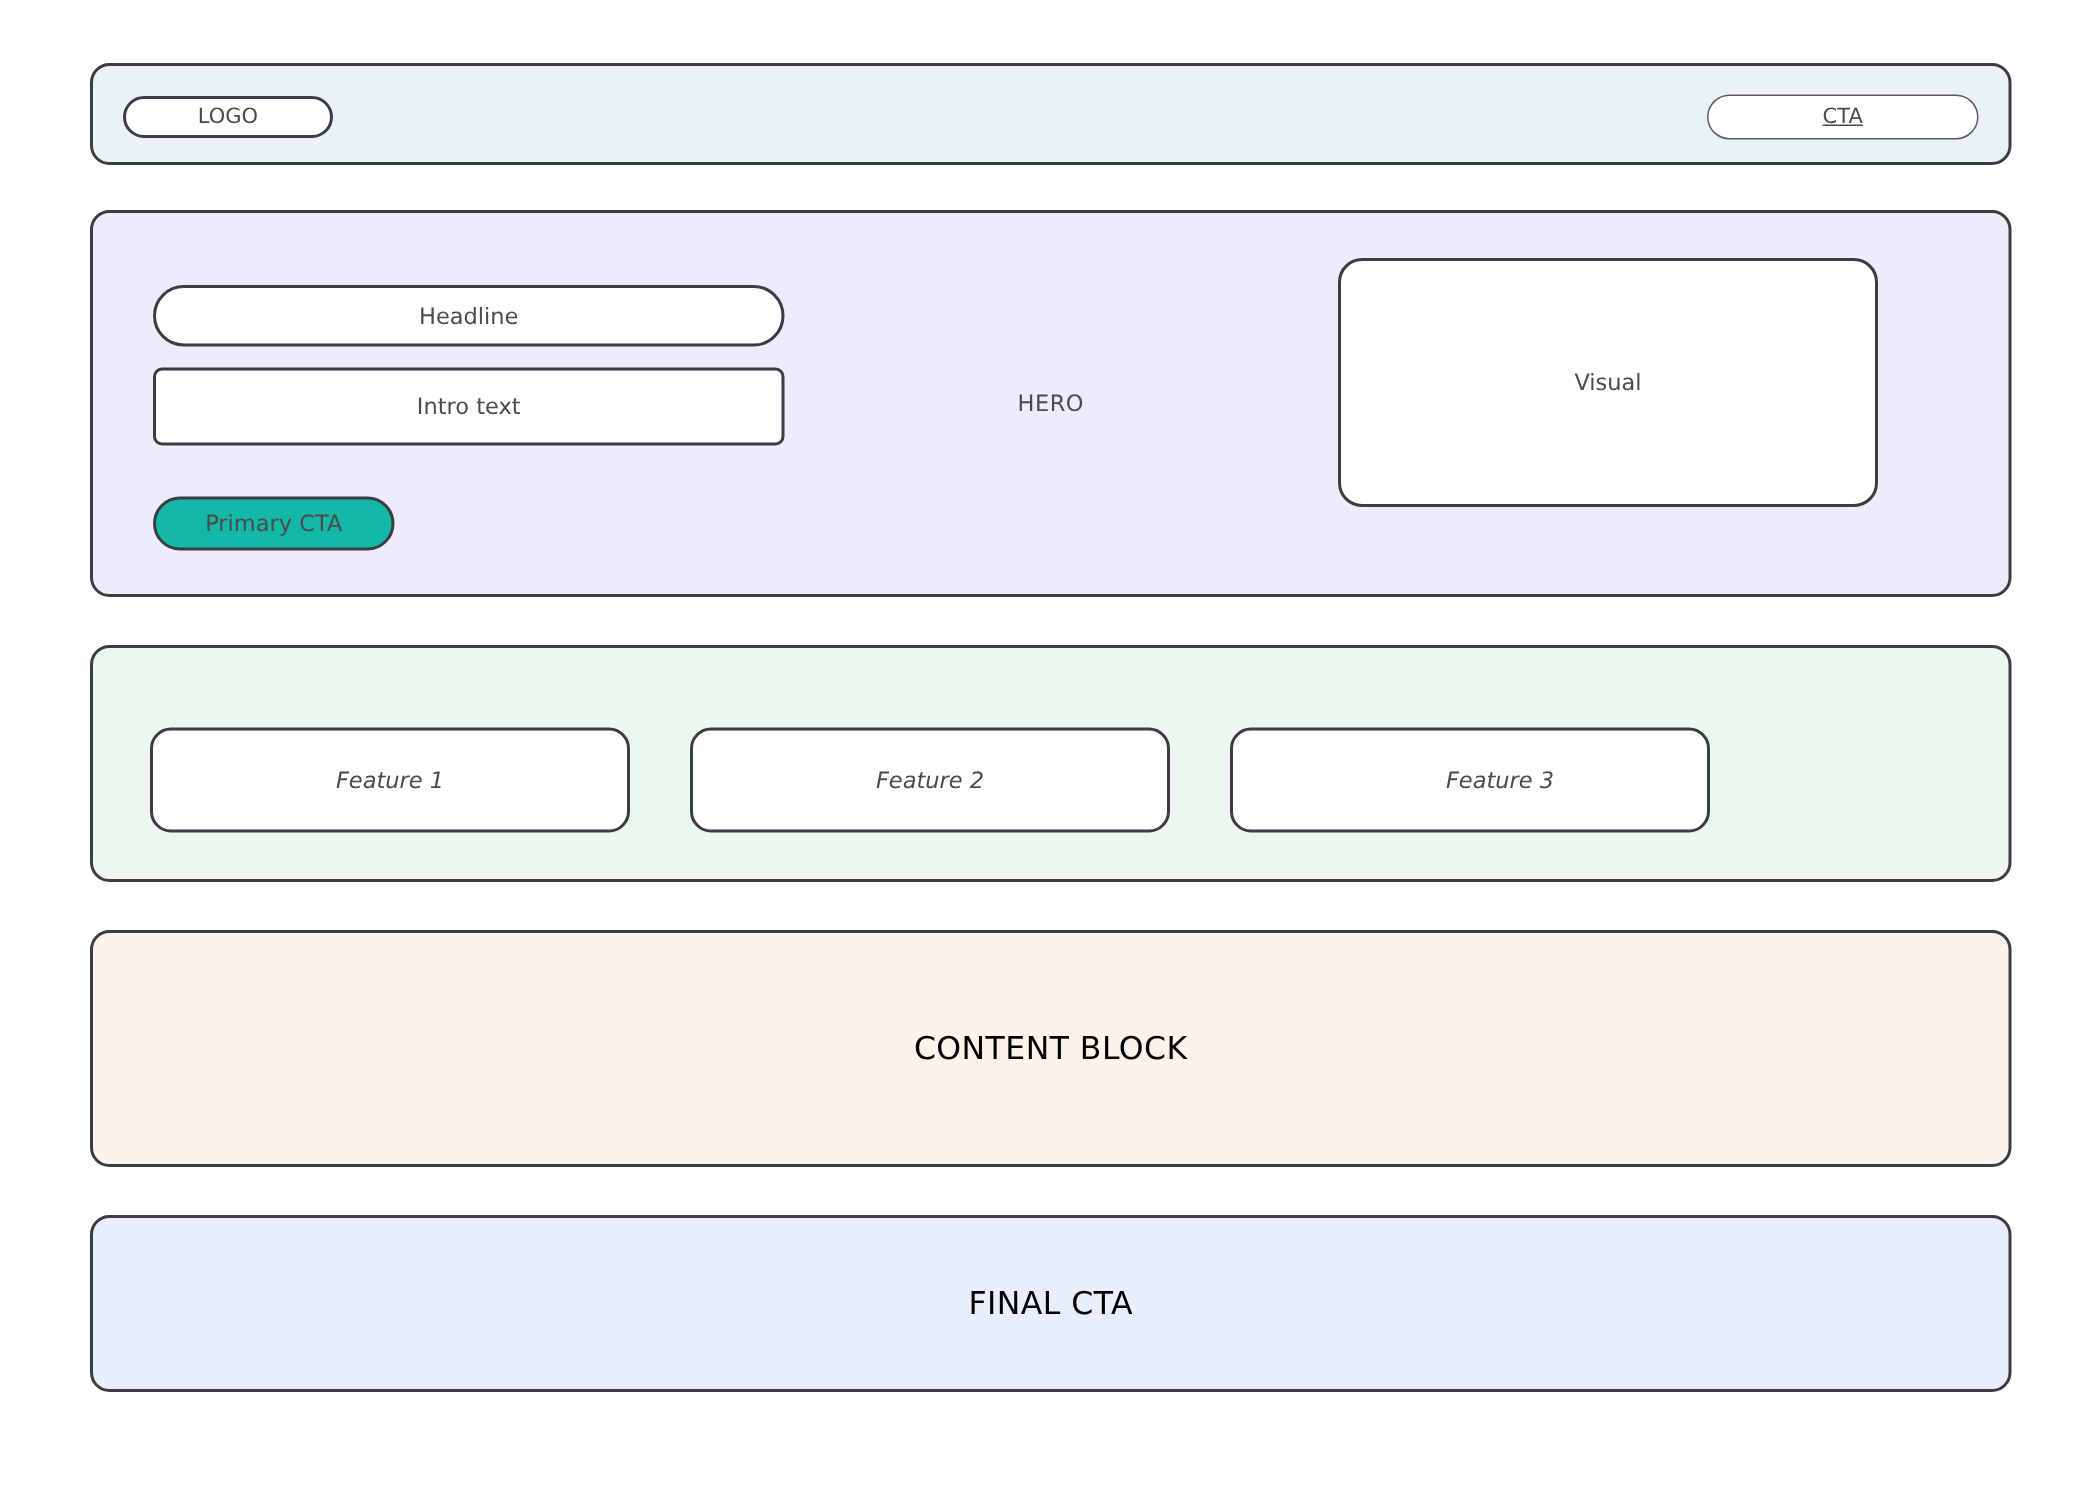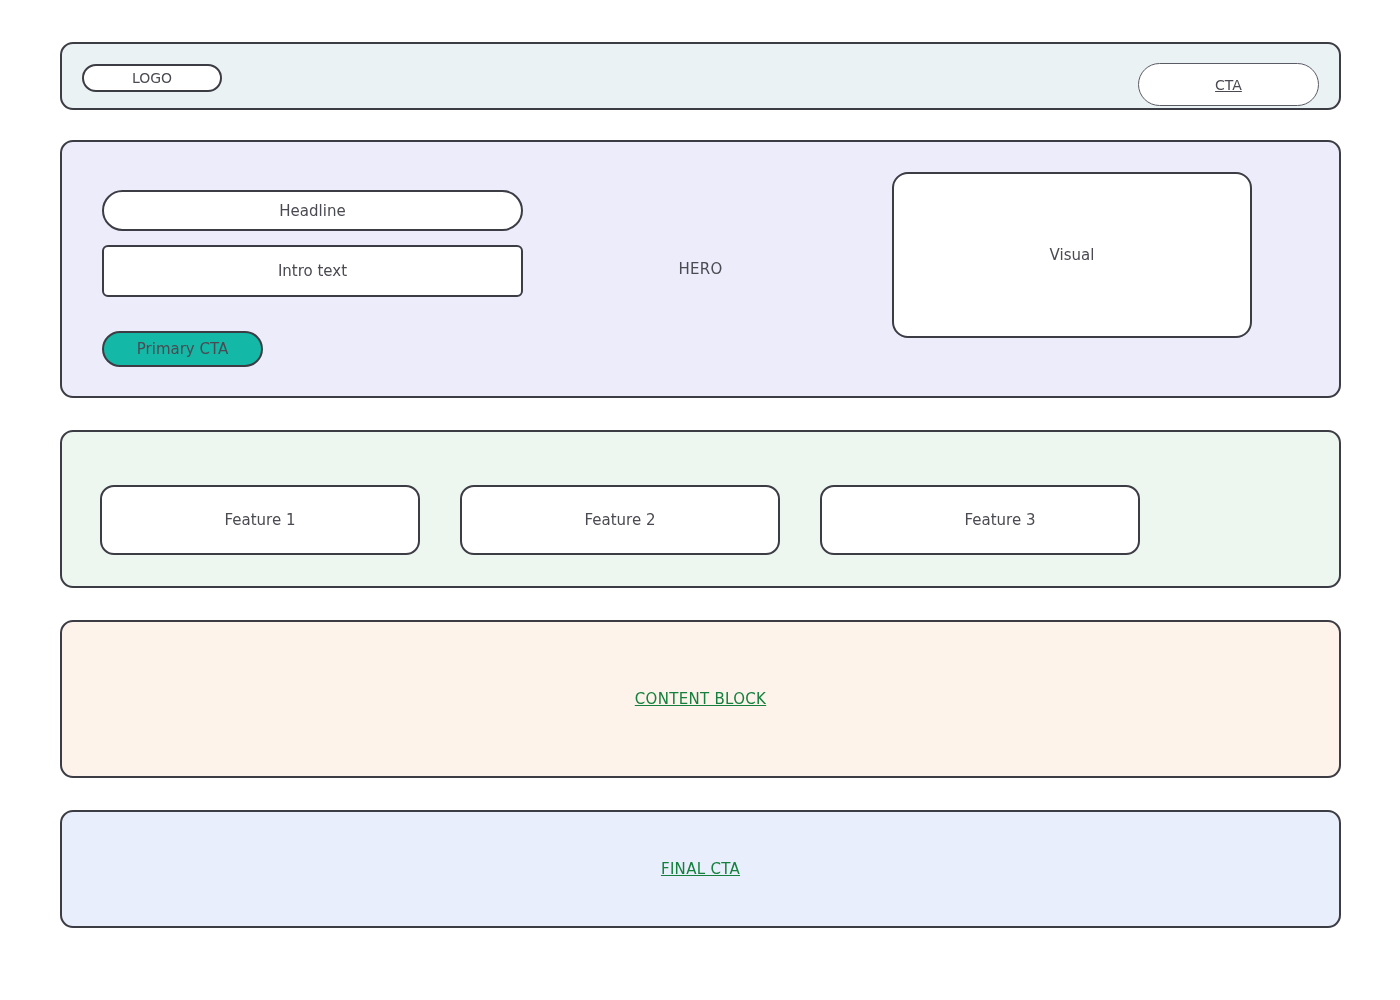--- a/index.html
+++ b/index.html
@@ -65,21 +65,21 @@
     top: 20px;
     width: 140px;
     height: 28px;
     border: 2px solid #3c3c44;
     justify-content: center;
   }
   #header-cta-pill {
     right: 20px;
     top: 19px;
     width: 181px;
-    height: 43px;
+    height: 30px;
     border: 1.6px solid #5b5b66;
     text-decoration: underline;
   }
 
   
   #hero-section {
     left: 60px;
     top: 140px;
     width: 1281px;
     height: 258px;
@@ -131,20 +131,21 @@
     margin-left: 12px;
   }
 
   
   #features-section {
     left: 60px;
     top: 430px;
     width: 1281px;
     height: 158px;
     background: #edf7ef;
+    font-style: italic;
   }
   .feature-card {
     position: absolute;
     box-sizing: border-box;
     top: 53px;
     width: 320px;
     height: 70px;
     background: #ffffff;
     border: 2px solid #3c3c44;
     border-radius: 14px;
@@ -172,24 +173,23 @@
   #final-cta-section {
     left: 60px;
     top: 810px;
     width: 1281px;
     height: 118px;
     background: #e8eefb;
     justify-content: center;
   }
 
   .center-label {
-    font-size: 15px;
+    font-size: 21px;
     letter-spacing: 0.3px;
-    color: #15803d;
-    text-decoration: underline;
+    color: #000000;
   }
 </style>
 </head>
 <body>
 
 <div class="canvas">
 
   <div class="section" id="header-section">
     <div class="pill" id="logo-pill">
       <span>LOGO</span>

